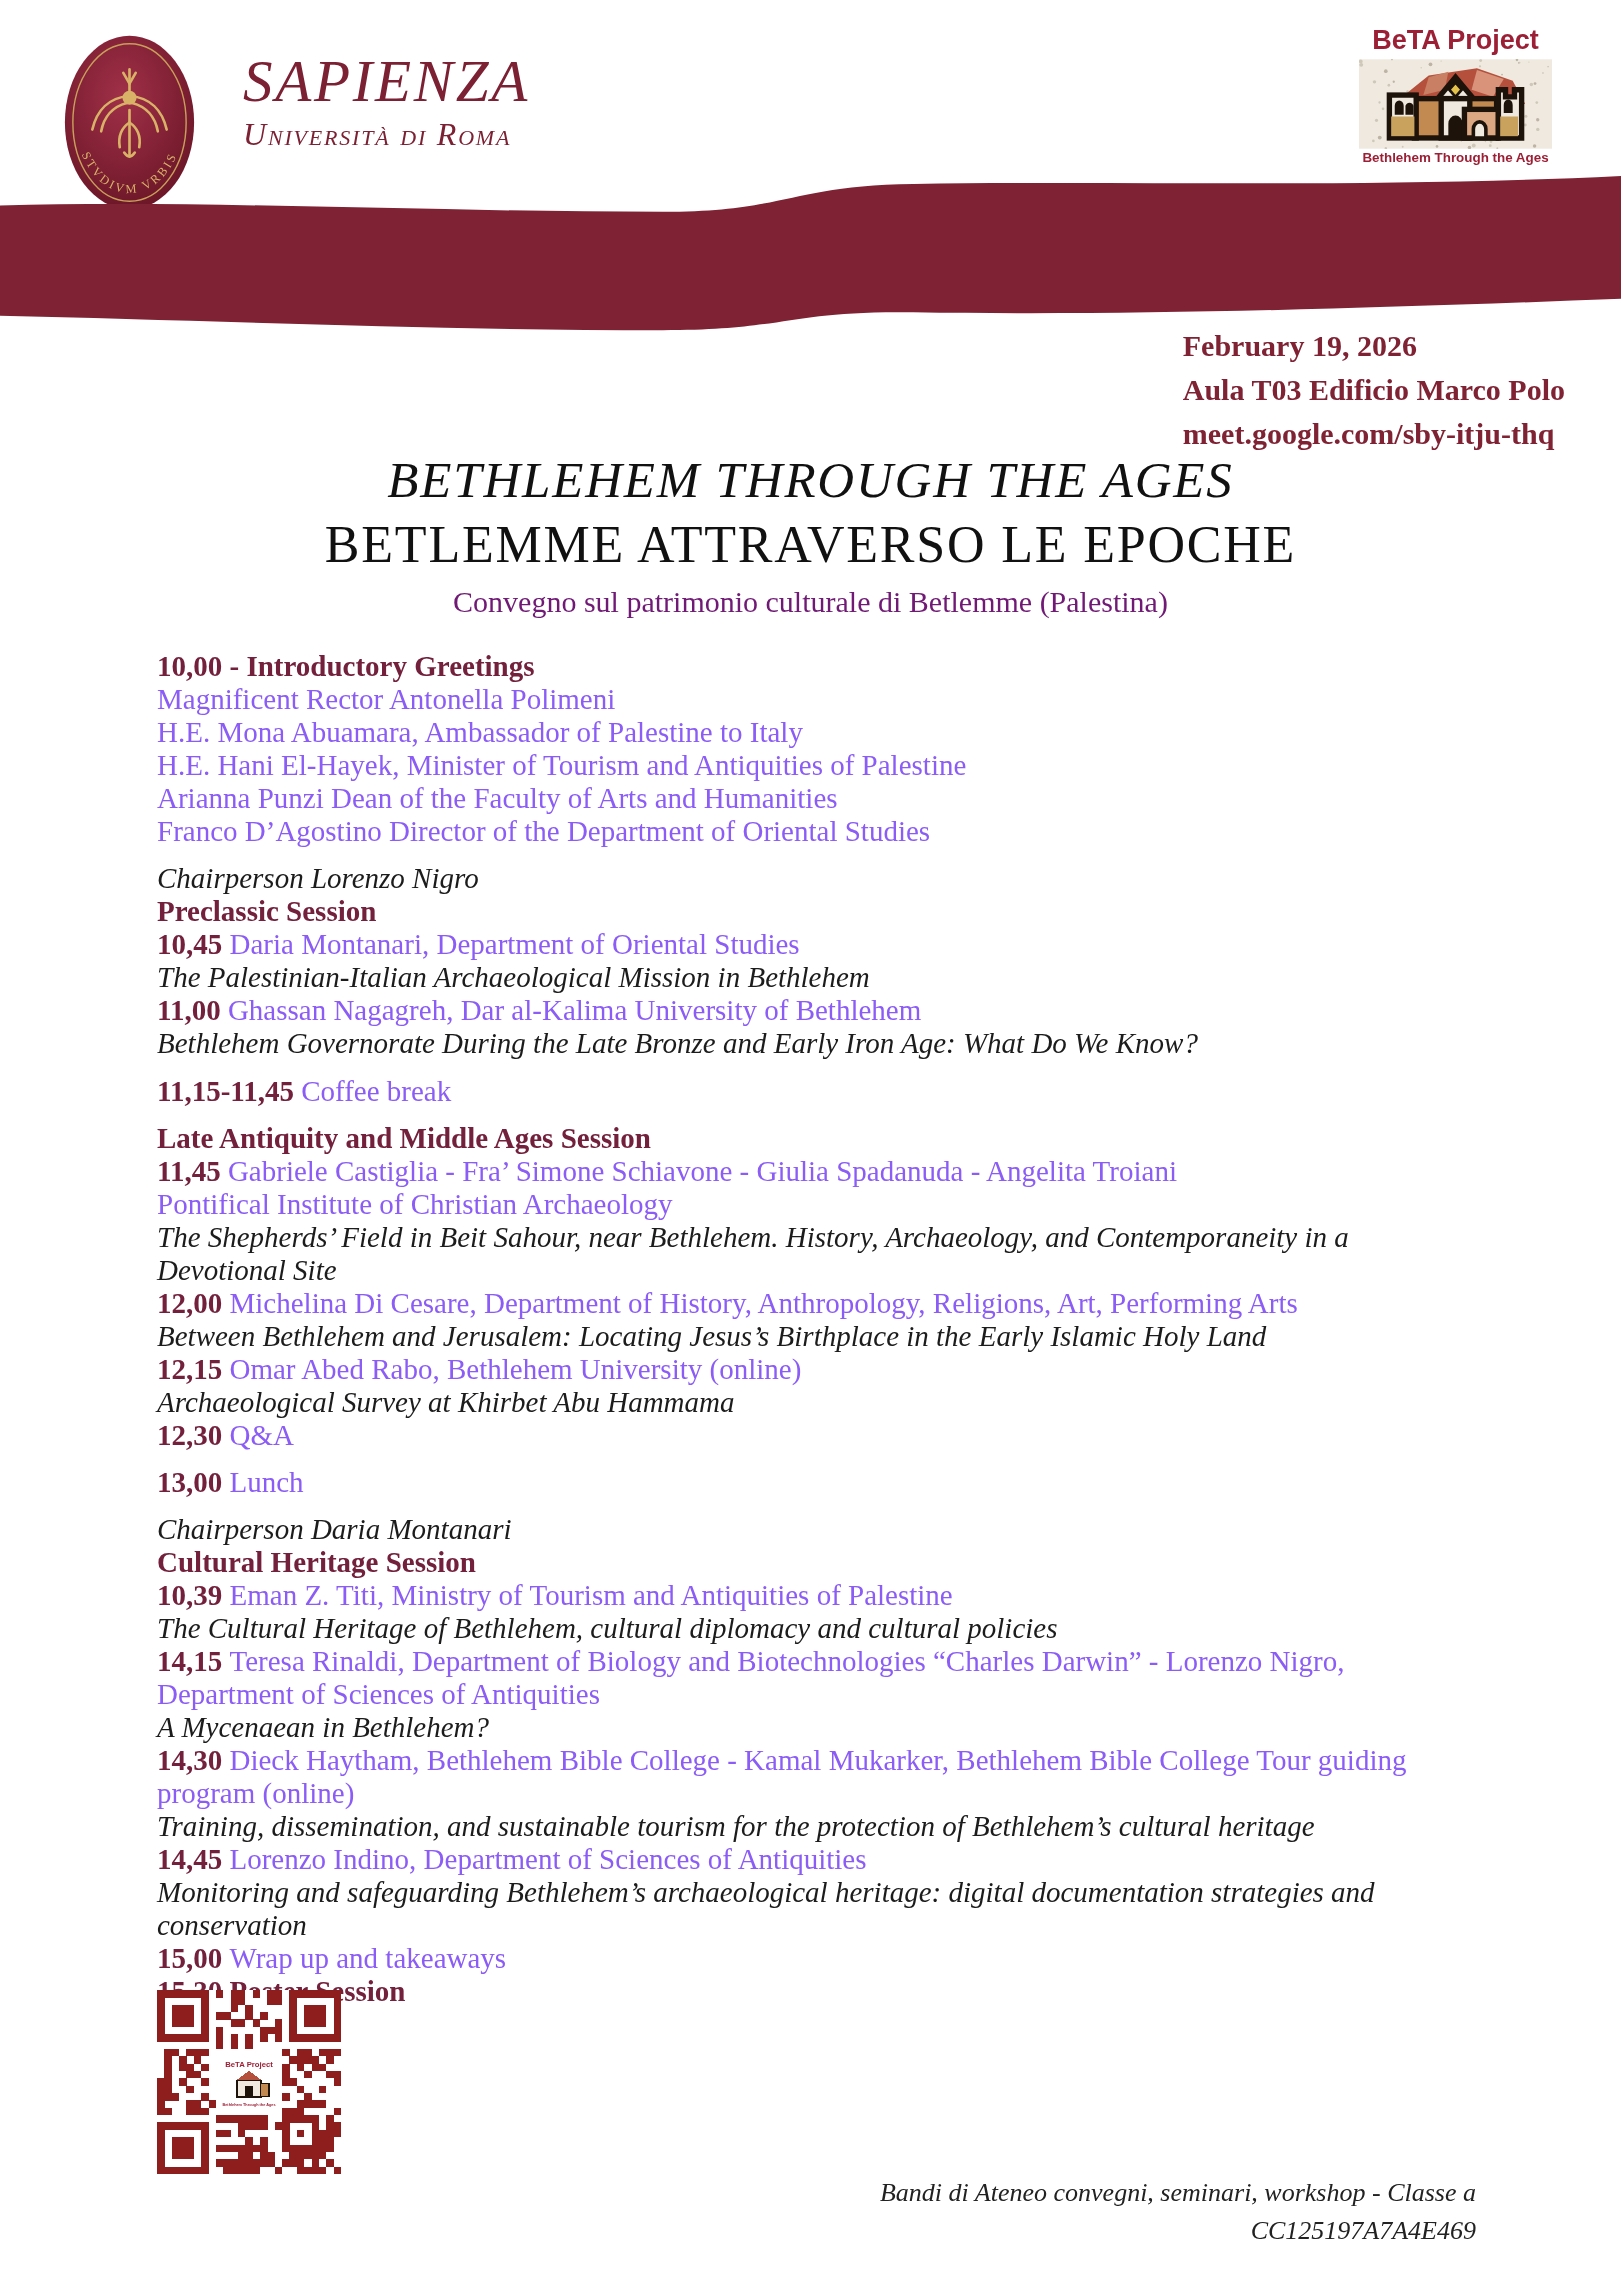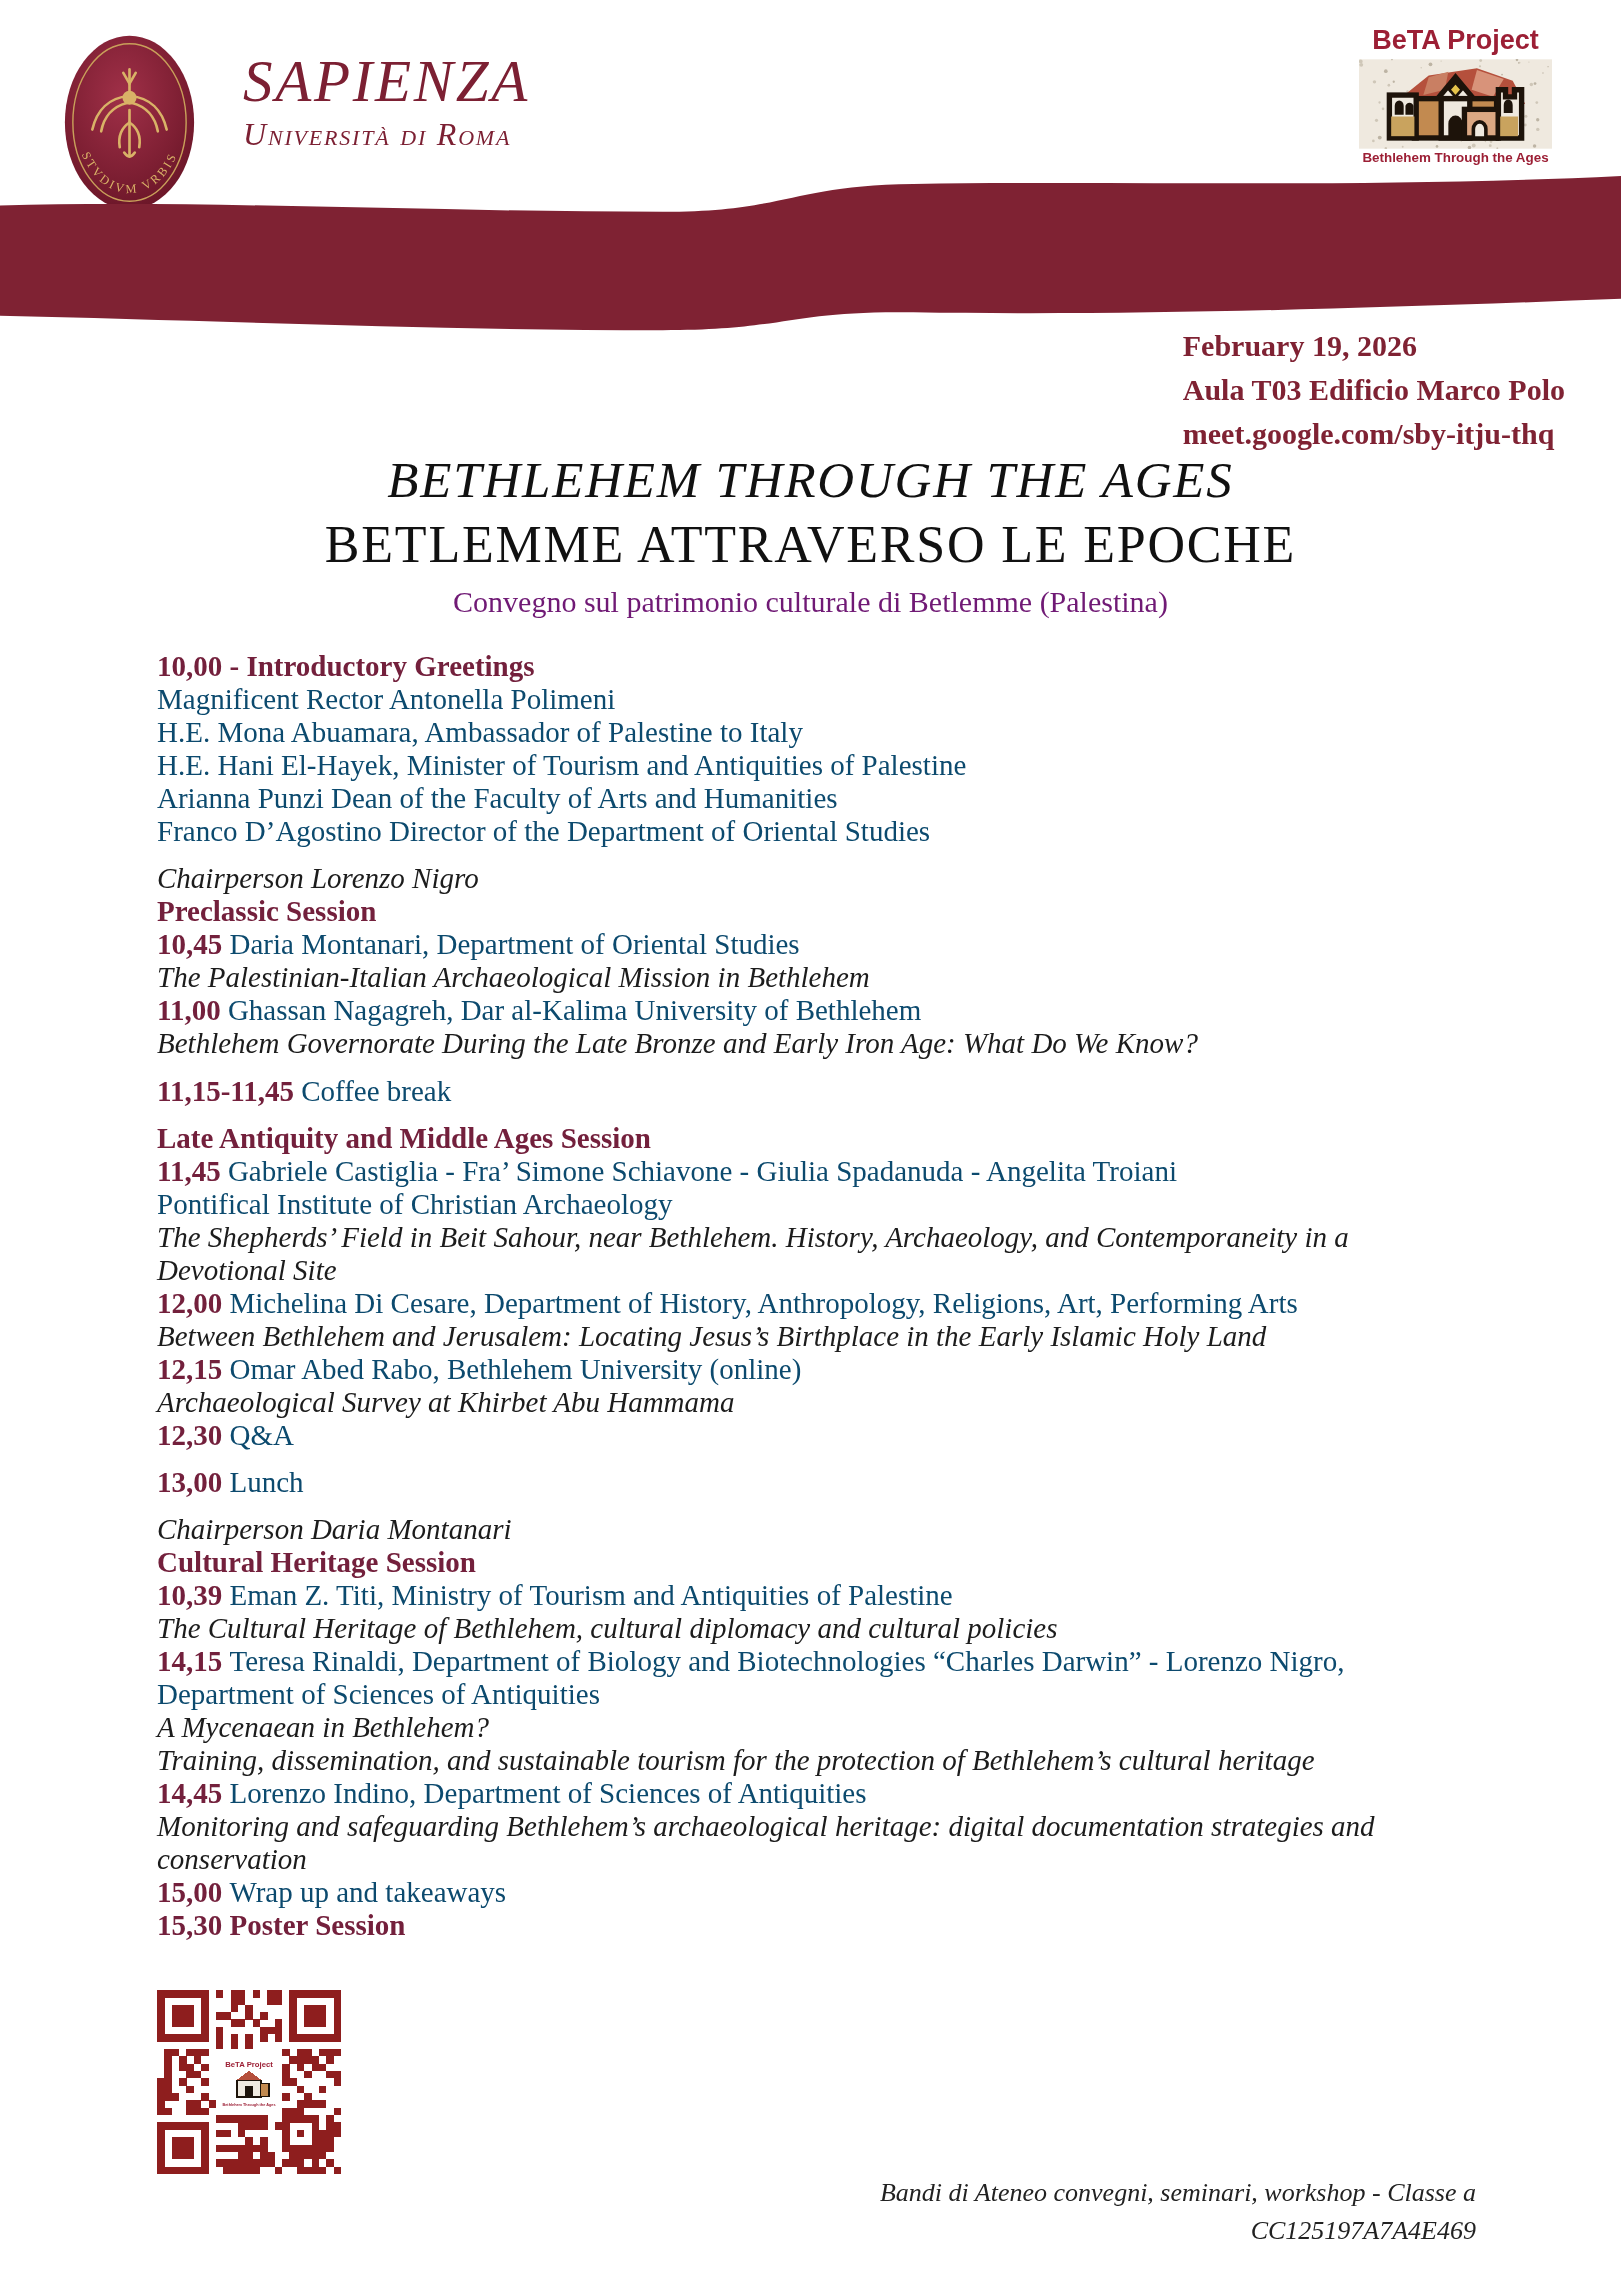--- a/index.html
+++ b/index.html
@@ -45,21 +45,21 @@
   .title-en{font-style:italic;font-size:51px;letter-spacing:1.8px;color:#111;line-height:1.0;}
   .title-it{font-size:52px;letter-spacing:1.8px;color:#111;line-height:1.0;margin-top:12.5px;}
   .subtitle{font-size:30px;color:#701a75;margin-top:14.3px;}
   
   .program{
     position:absolute;left:157px;top:650px;width:1312px;
     font-size:29px;line-height:33px;
   }
   .block{margin-bottom:14.3px;}
   .seg-heading,.seg-time{font-weight:bold;color:#73203c;}
-  .seg-normal{color:#0c4a6e;}
+  .seg-normal{color:#8b5cf6;}
   .seg-italic{font-style:italic;color:#1c1c1c;}
   
   .qr{position:absolute;left:157px;top:1990px;width:184px;height:184px;}
   .footer-address{
     position:absolute;right:145px;top:2004px;text-align:right;
     font-size:29px;line-height:39px;color:#161616;
   }
   .funding{
     position:absolute;right:145px;top:2174px;text-align:right;
     font-size:26px;line-height:38px;font-style:italic;color:#222;
@@ -281,20 +281,21 @@
       <div class="block">
         <div class="line"><span class="seg-time">13,00 </span><span class="seg-normal">Lunch</span></div>
       </div>
       <div class="block">
         <div class="line"><span class="seg-italic">Chairperson Daria Montanari</span></div>
         <div class="line"><span class="seg-heading">Cultural Heritage Session</span></div>
         <div class="line"><span class="seg-time">10,39 </span><span class="seg-normal">Eman Z. Titi, Ministry of Tourism and Antiquities of Palestine</span></div>
         <div class="line"><span class="seg-italic">The Cultural Heritage of Bethlehem, cultural diplomacy and cultural policies</span></div>
         <div class="line"><span class="seg-time">14,15 </span><span class="seg-normal">Teresa Rinaldi, Department of Biology and Biotechnologies “Charles Darwin” - Lorenzo Nigro, Department of Sciences of Antiquities</span></div>
         <div class="line"><span class="seg-italic">A Mycenaean in Bethlehem?</span></div>
+        <div class="line"><span class="seg-time">14,30 </span><span class="seg-normal">Dieck Haytham, Bethlehem Bible College - Kamal Mukarker, Bethlehem Bible College Tour guiding program (online)</span></div>
         <div class="line"><span class="seg-italic">Training, dissemination, and sustainable tourism for the protection of Bethlehem’s cultural heritage</span></div>
         <div class="line"><span class="seg-time">14,45 </span><span class="seg-normal">Lorenzo Indino, Department of Sciences of Antiquities</span></div>
         <div class="line"><span class="seg-italic">Monitoring and safeguarding Bethlehem’s archaeological heritage: digital documentation strategies and conservation</span></div>
         <div class="line"><span class="seg-time">15,00 </span><span class="seg-normal">Wrap up and takeaways</span></div>
         <div class="line"><span class="seg-heading">15,30 Poster Session</span></div>
       </div>
     </div>
 
   <svg class="qr" viewBox="0 0 25 25" shape-rendering="crispEdges">
     <rect x="0" y="0" width="25" height="25" fill="#ffffff"></rect>

